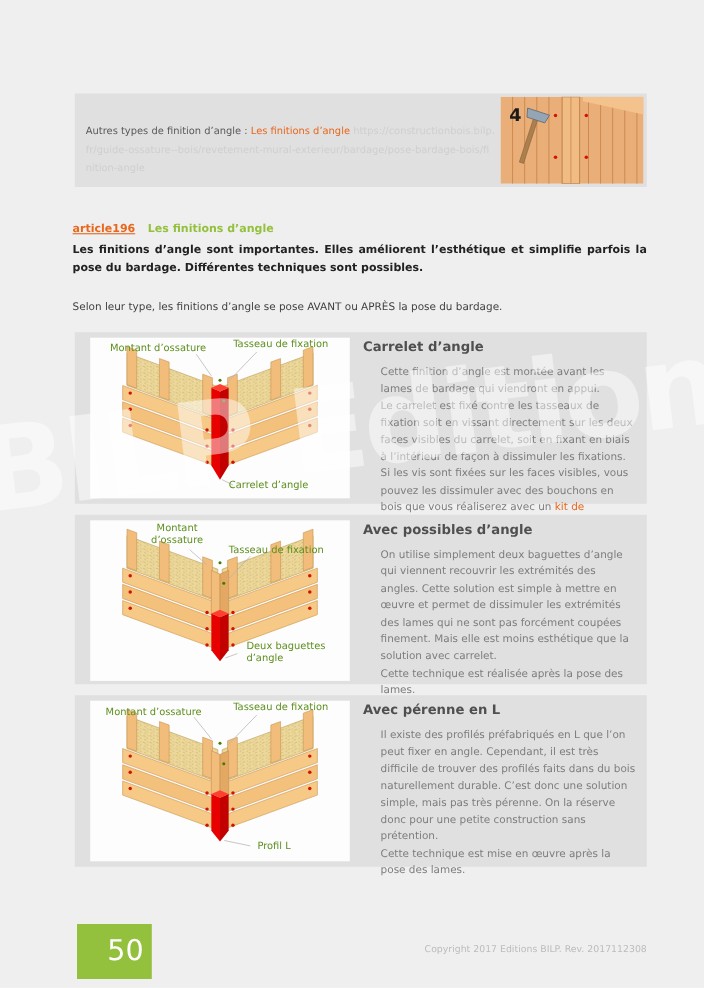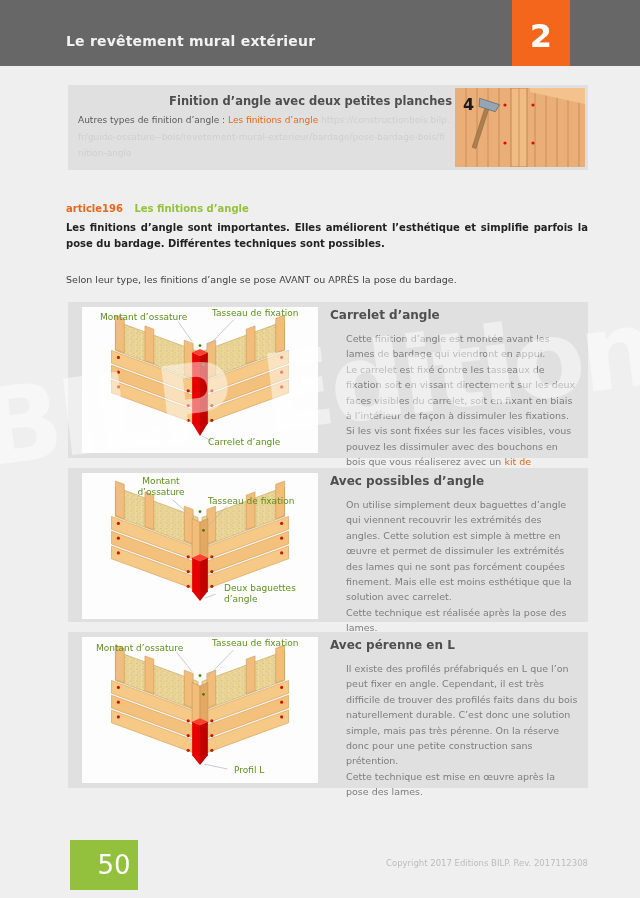--- a/index.html
+++ b/index.html
@@ -38,21 +38,21 @@
   .intro-text{
     position:absolute;left:10px;top:27px;width:372px;margin:0;
     font-size:9px;line-height:1.85;color:#5a5a5a;
   }
   .lnk{color:#e8671c;text-decoration:none;cursor:pointer;}
   .url{color:#cfcfcf;word-break:break-all;text-decoration:none;}
   .intro-photo{position:absolute;left:387px;top:3px;width:130px;height:79px;margin:0;}
   .intro-photo svg{display:block;}
   
   .article-line{position:absolute;left:66px;top:203px;font-size:10px;font-weight:bold;}
-  .article-id{color:#e8671c;margin-right:8px;}
+  .article-id{color:#e8671c;margin-right:8px;text-decoration:underline;}
   .article-title{color:#94c13d;}
   .lead{
     position:absolute;left:66px;top:220px;width:522px;margin:0;
     font-size:10px;font-weight:bold;color:#222222;line-height:1.6;text-align:justify;
   }
   .para{
     position:absolute;left:66px;top:274px;width:522px;margin:0;
     font-size:9.5px;color:#3f3f3f;
   }
   
@@ -129,27 +129,22 @@
     </g>
     <g id="greenDots" fill="#3e7d00">
       <circle cx="120" cy="38" r="1.4"></circle>
         <circle cx="123.5" cy="57" r="1.4"></circle>
     </g>
   </defs>
 </svg>
 
 <div class="page">
 
-  <header class="topbar">
-    <h1>Le revêtement mural extérieur</h1>
-    <div class="chapter">2</div>
-  </header>
 
   <section class="intro-box">
-    <div class="intro-heading">Finition d’angle avec deux petites planches</div>
     <p class="intro-text"><span>Autres types de finition d’angle : </span><a class="lnk">Les finitions d’angle</a><a class="url"> https://constructionbois.bilp.fr/guide-ossature--bois/revetement-mural-exterieur/bardage/pose-bardage-bois/finition-angle</a></p>
     <figure class="intro-photo">
       <svg viewBox="0 0 130 79" width="130" height="79">
         <rect width="130" height="79" fill="#eaaf78"></rect>
         <g stroke="#c9834c" stroke-width="0.8">
           <line x1="11" y1="0" x2="11" y2="79"></line>
             <line x1="22" y1="0" x2="22" y2="79"></line>
           <line x1="33" y1="0" x2="33" y2="79"></line>
             <line x1="44" y1="0" x2="44" y2="79"></line>
           <line x1="80" y1="0" x2="80" y2="79"></line>

